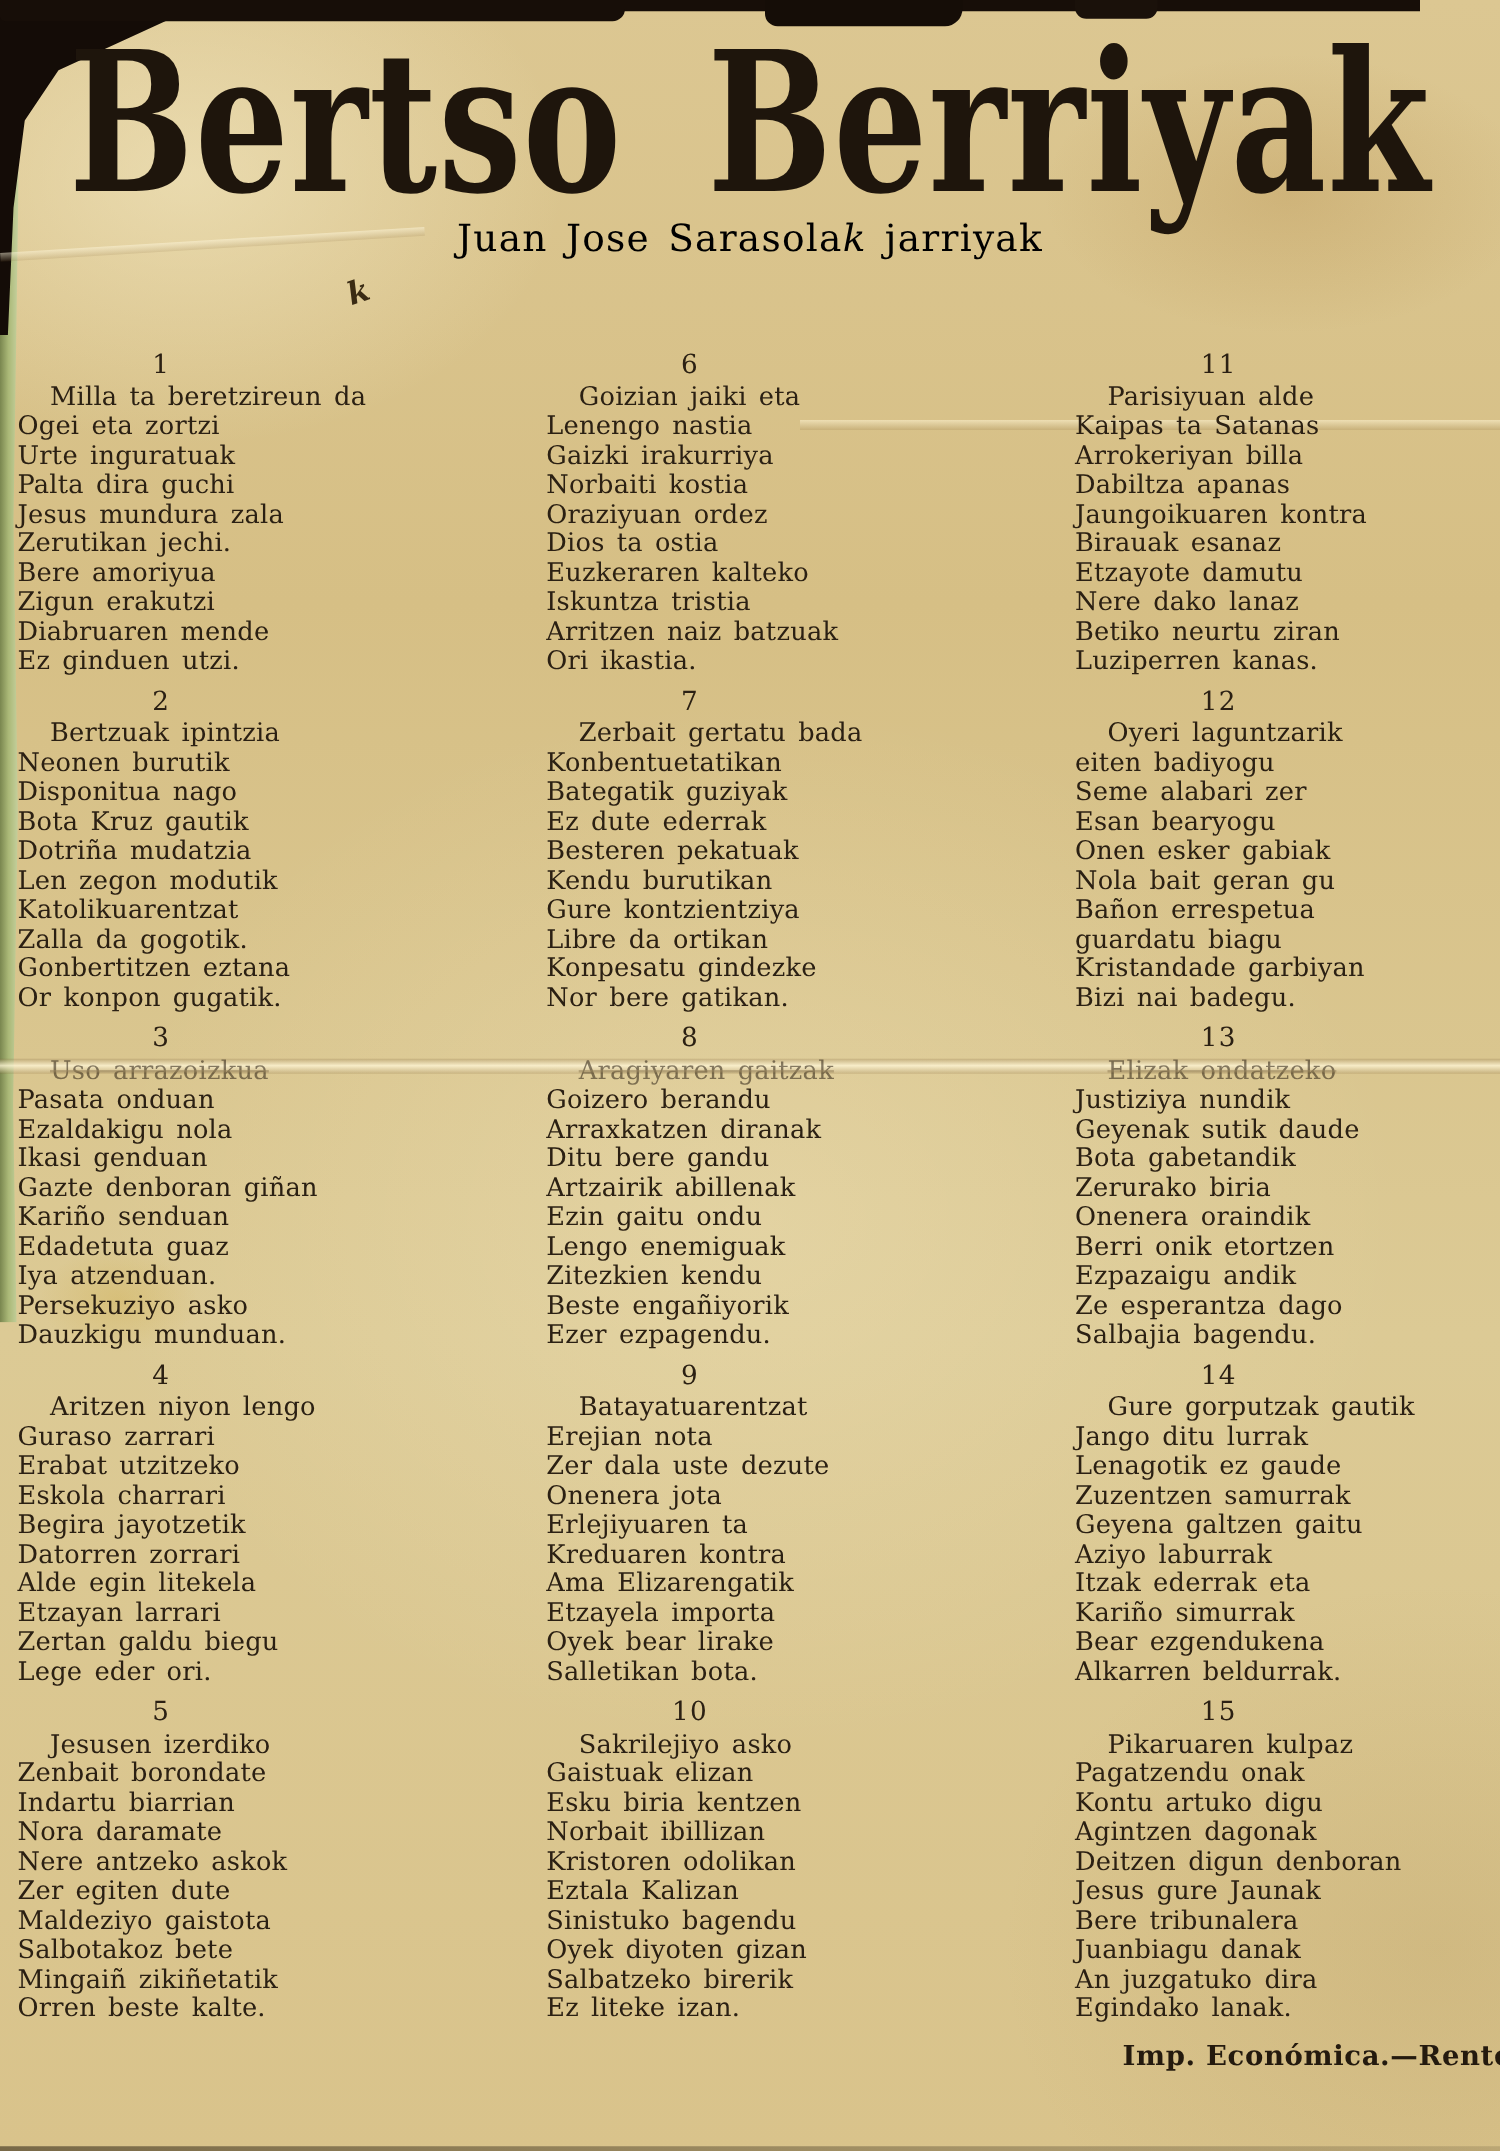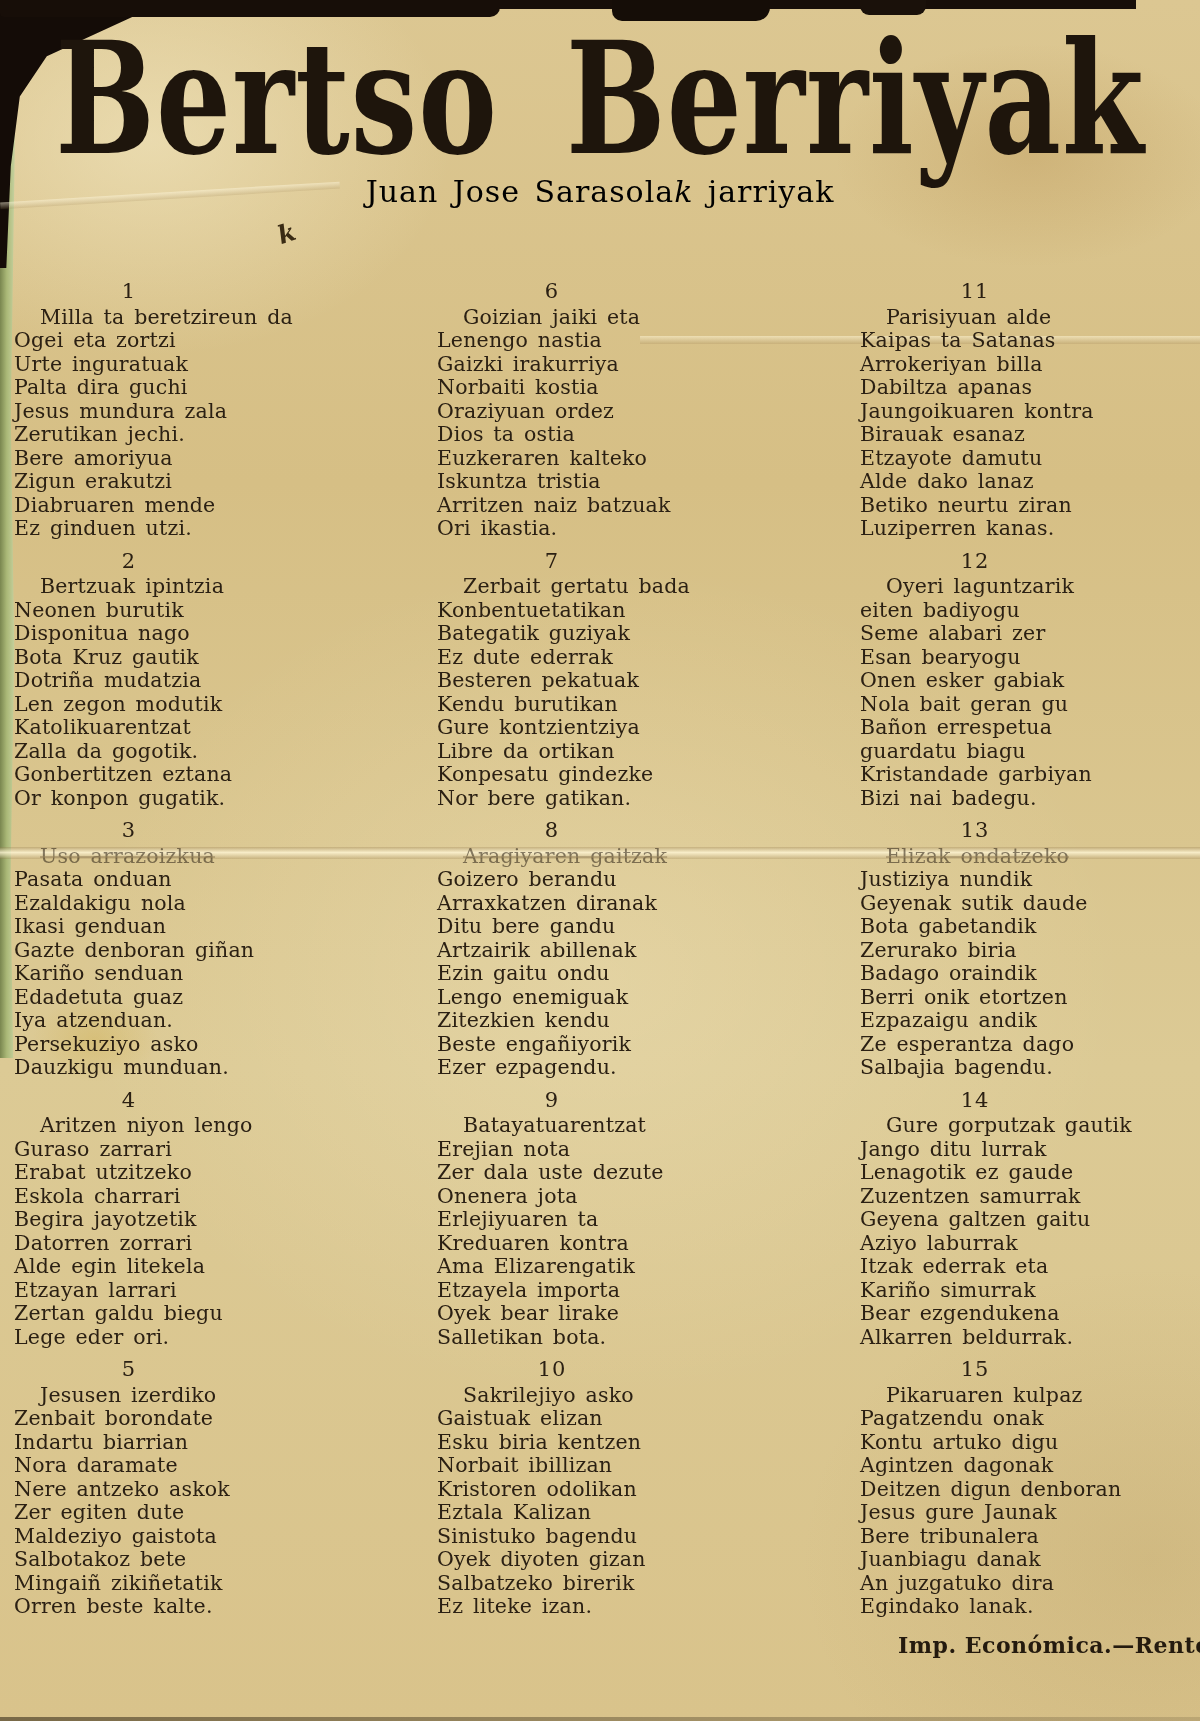--- a/index.html
+++ b/index.html
@@ -244,21 +244,21 @@
   <div class="col">
       <div class="stanza">
         <div class="stanza-number">11</div>
         <div class="line first">Parisiyuan alde</div>
         <div class="line">Kaipas ta Satanas</div>
         <div class="line">Arrokeriyan billa</div>
         <div class="line">Dabiltza apanas</div>
         <div class="line">Jaungoikuaren kontra</div>
         <div class="line">Birauak esanaz</div>
         <div class="line">Etzayote damutu</div>
-        <div class="line">Alde dako lanaz</div>
+        <div class="line">Nere dako lanaz</div>
         <div class="line">Betiko neurtu ziran</div>
         <div class="line">Luziperren kanas.</div>
       </div>
       <div class="stanza">
         <div class="stanza-number">12</div>
         <div class="line first">Oyeri laguntzarik</div>
         <div class="line">eiten badiyogu</div>
         <div class="line">Seme alabari zer</div>
         <div class="line">Esan bearyogu</div>
         <div class="line">Onen esker gabiak</div>
@@ -268,21 +268,21 @@
         <div class="line">Kristandade garbiyan</div>
         <div class="line">Bizi nai badegu.</div>
       </div>
       <div class="stanza">
         <div class="stanza-number">13</div>
         <div class="line first worn">Elizak ondatzeko</div>
         <div class="line">Justiziya nundik</div>
         <div class="line">Geyenak sutik daude</div>
         <div class="line">Bota gabetandik</div>
         <div class="line">Zerurako biria</div>
-        <div class="line">Badago oraindik</div>
+        <div class="line">Onenera oraindik</div>
         <div class="line">Berri onik etortzen</div>
         <div class="line">Ezpazaigu andik</div>
         <div class="line">Ze esperantza dago</div>
         <div class="line">Salbajia bagendu.</div>
       </div>
       <div class="stanza">
         <div class="stanza-number">14</div>
         <div class="line first">Gure gorputzak gautik</div>
         <div class="line">Jango ditu lurrak</div>
         <div class="line">Lenagotik ez gaude</div>

